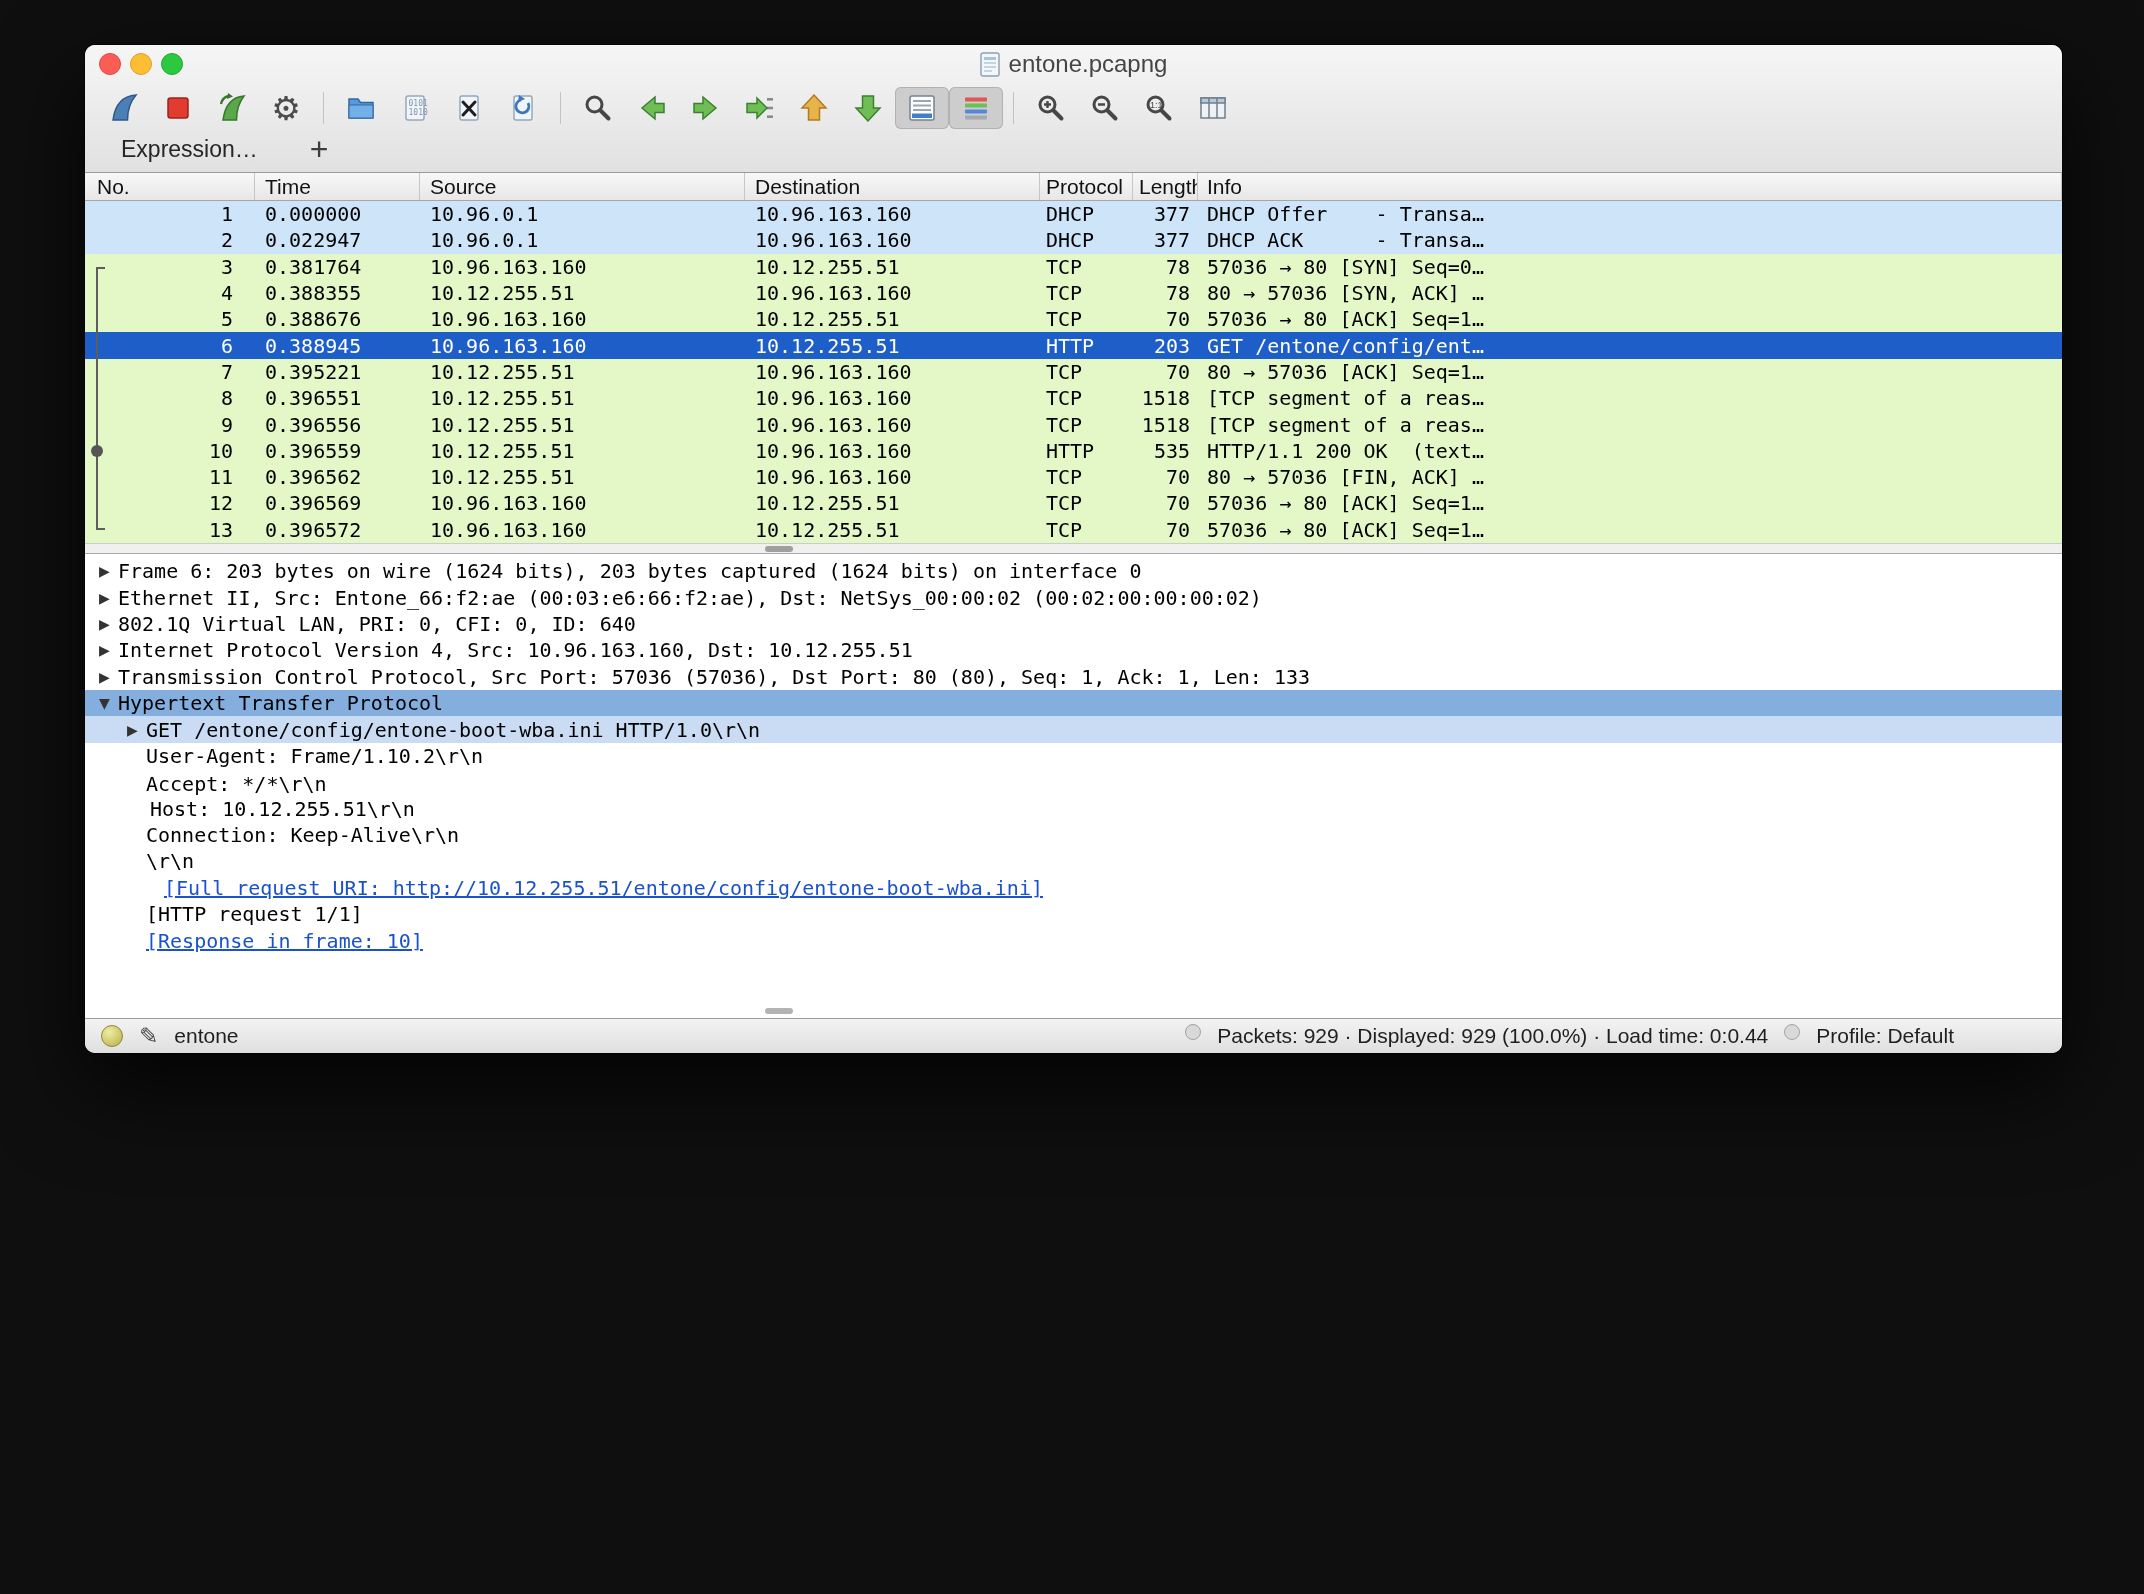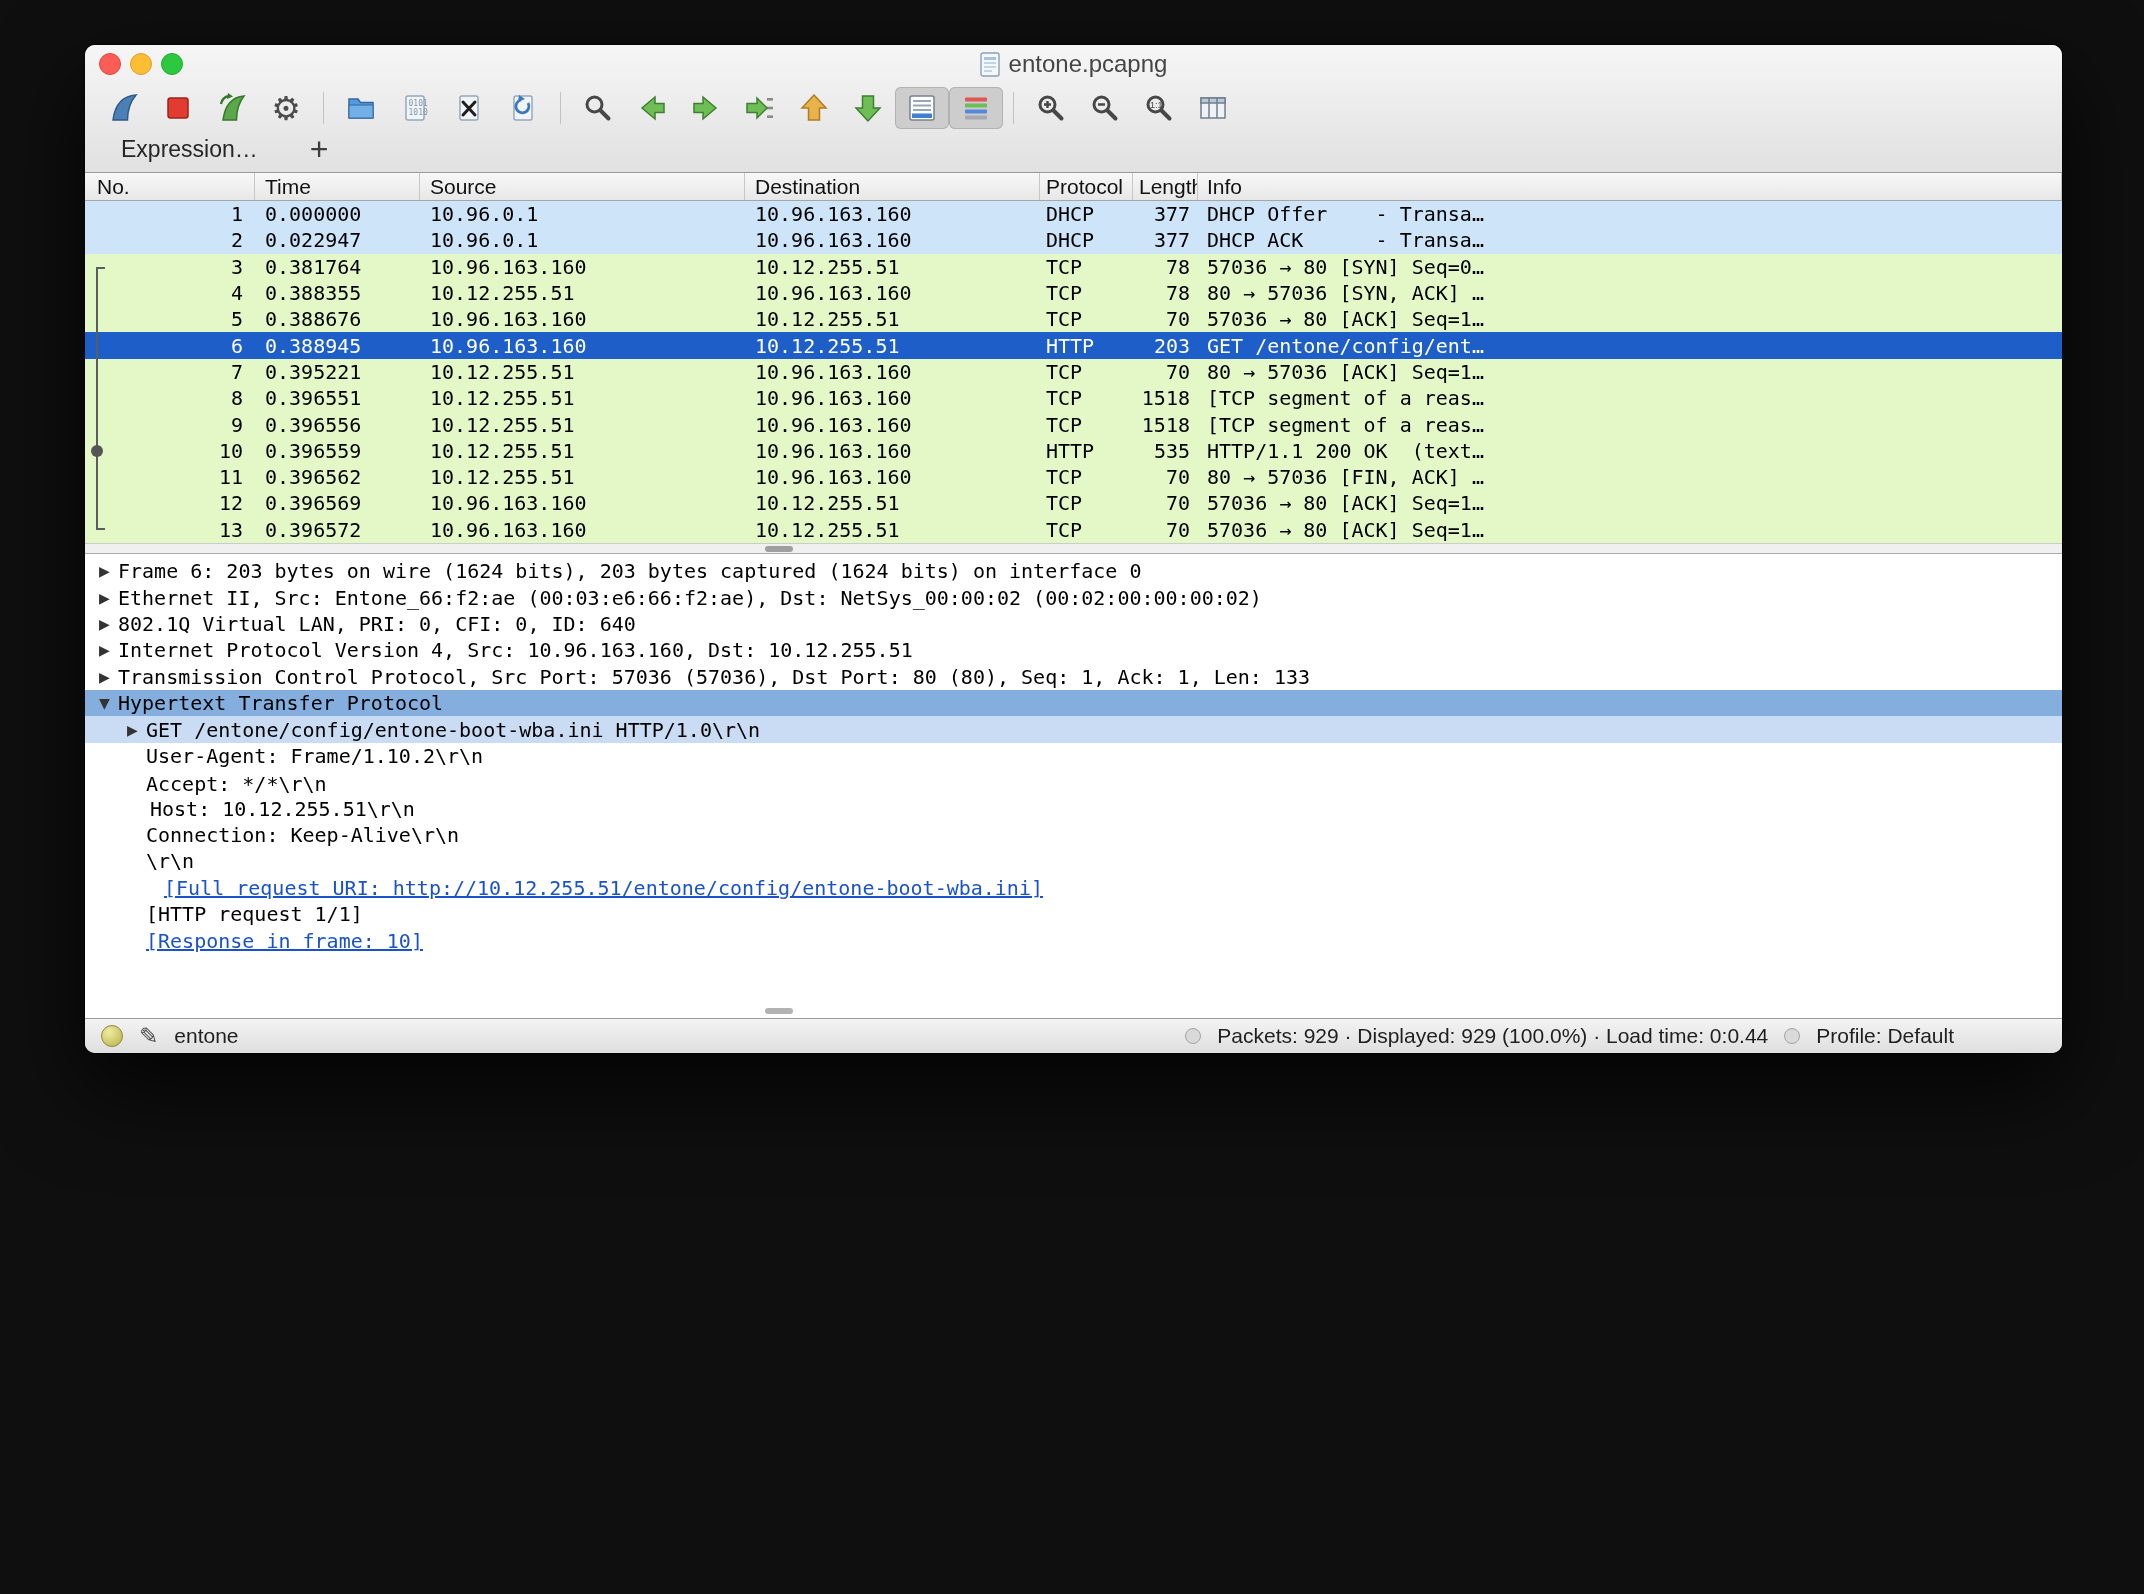--- a/index.html
+++ b/index.html
@@ -37,21 +37,21 @@
   .caret { font-size: 21px; color: #4a4a4a; margin-left: 8px; }
   .expression { font-size: 23px; color: #262626; margin-left: 26px; white-space: nowrap; }
   .add-filter { font-size: 32px; color: #3d3d3d; margin-left: 52px; line-height: 1; }
 
   
   .prow { display: grid; grid-template-columns: 170px 165px 325px 295px 93px 65px 1fr; height: 26.3px; }
   .prow.header { background: linear-gradient(#f8f8f8, #e7e7e7); border-bottom: 1px solid #a6a6a6; height: 28px;
                  font-size: 21px; color: #111; flex: 0 0 auto; font-family: "Liberation Sans", sans-serif; }
   .prow.header .cell { border-right: 1px solid #c6c6c6; justify-content: flex-start; align-items: center; }
   .cell { display: flex; align-items: center; padding-left: 10px; white-space: pre; overflow: hidden; }
-  .c-no { justify-content: flex-end; padding-right: 12px; }
+  .c-no { justify-content: flex-end; padding-right: 22px; }
   .c-length { justify-content: flex-end; padding-right: 8px; }
   .c-protocol { padding-left: 6px; }
   .c-info { padding-left: 9px; }
   .prow.header .c-no { justify-content: flex-start; padding-left: 12px; }
   .prow.header .c-length { justify-content: flex-start; padding-left: 6px; }
 
   .rows { height: 342px; background: #fff; position: relative; overflow: hidden; flex: 0 0 auto;
           font-family: "DejaVu Sans Mono", monospace; font-size: 20px; color: #000; }
   .row-dhcp { background: var(--dhcp-row); }
   .row-tcp  { background: var(--tcp-row); }
@@ -73,21 +73,21 @@
   .hl-child { background: var(--detail-child); }
   .dlink { color: var(--link); text-decoration: underline; }
   .dthumb { position: absolute; left: 680px; bottom: 4px; width: 28px; height: 6px; border-radius: 3px; background: #b3b3b3; }
 
   
   .statusbar { height: 35px; flex: 0 0 auto; background: linear-gradient(#f3f3f3, #dfdfdf); border-top: 1px solid #9c9c9c;
                display: flex; align-items: center; font-size: 21px; color: #1f1f1f; padding: 0 16px; gap: 16px; }
   .expert-dot { width: 22px; height: 22px; border-radius: 50%; border: 1px solid #8f883b;
                 background: radial-gradient(circle at 35% 30%, #eeedA0, #b9b04a); }
   .pencil { font-size: 23px; color: #4a4a4a; }
-  .sb-right { margin-left: auto; display: flex; align-items: center; gap: 16px; padding-right: 92px; }
+  .sb-right { margin-left: auto; display: flex; gap: 16px; padding-right: 92px; }
   .sb-dot { width: 16px; height: 16px; border-radius: 50%; background: #d9d9d9; border: 1px solid #a3a3a3; }
 </style>
 </head>
 <body>
 
 <div class="window">
 
   <div class="chrome">
     <div class="titlebar">
       <div class="lights">

